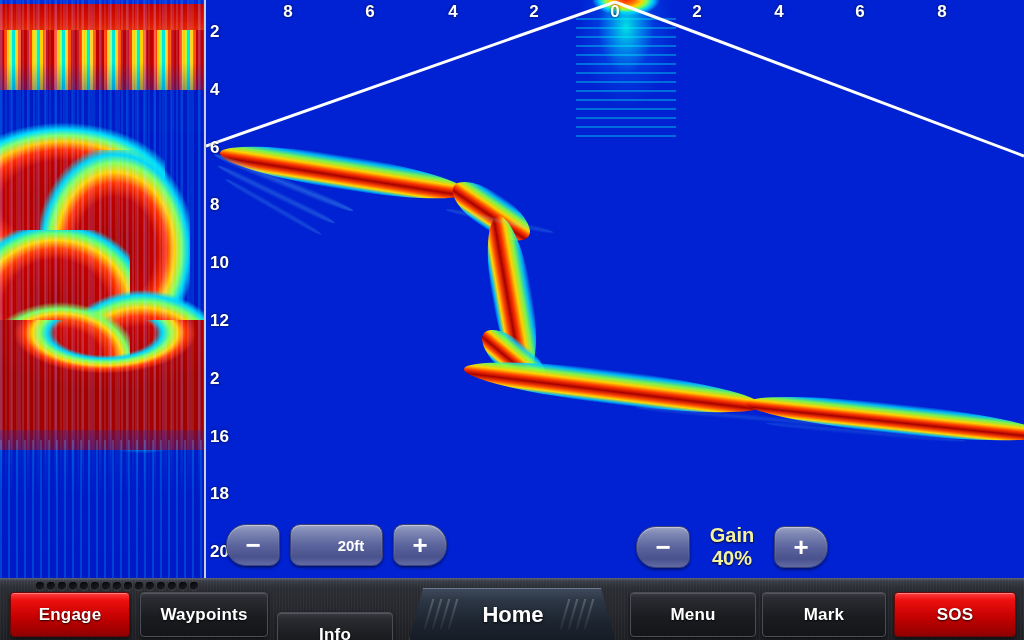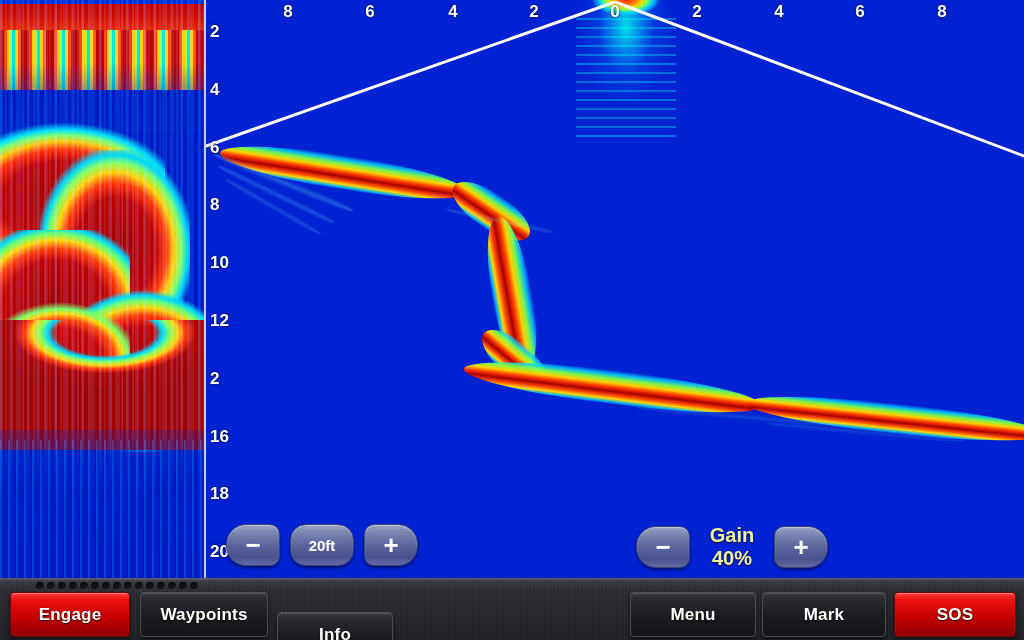--- a/index.html
+++ b/index.html
@@ -149,27 +149,28 @@
     background:linear-gradient(180deg,#9aa2c4 0%,#7d86b2 18%,#5a639c 52%,#49528c 80%,#626ba4 100%);
     border:1px solid #3a4278;
     box-shadow:inset 0 1px 1px rgba(255,255,255,.45),0 2px 3px rgba(0,0,0,.45);
     display:flex;align-items:center;justify-content:center;
     color:#fff;font-size:26px;font-weight:bold;line-height:1;
     font-family:"Liberation Sans",sans-serif;
   }
   .pill.left{border-radius:20px 10px 10px 20px;}
   .pill.right{border-radius:10px 20px 20px 10px;}
   .pill-label{
-    width:62px;height:40px;border-radius:16px;
+    width:62px;height:40px;border-radius:10px;
     background:linear-gradient(180deg,#9aa2c4 0%,#7d86b2 18%,#5a639c 52%,#49528c 80%,#626ba4 100%);
     border:1px solid #3a4278;
     box-shadow:inset 0 1px 1px rgba(255,255,255,.45),0 2px 3px rgba(0,0,0,.45);
     display:flex;align-items:center;justify-content:center;
     color:#fff;font-size:15px;font-weight:bold;
     font-family:"Liberation Sans",sans-serif;
+    padding-left:29px;
   }
   .gain-text{
     width:72px;text-align:center;color:#f2f2a0;
     font-size:20px;font-weight:bold;line-height:1.15;
     text-shadow:0 1px 2px rgba(0,0,0,.8);
     font-family:"Liberation Sans",sans-serif;
   }
   #range-ctl{left:226px;top:524px;gap:10px;}
   #gain-ctl{left:636px;top:524px;gap:6px;}
 
@@ -351,18 +352,33 @@
     <div class="spk-hole"></div>
     <div class="spk-hole"></div>
     <div class="spk-hole"></div>
     <div class="spk-hole"></div>
   </div>
 
   <div class="hbtn" id="btn-waypoints">Waypoints</div>
   <div class="hbtn red" id="btn-engage">Engage</div>
   <div class="hbtn" id="btn-info">Info</div>
 
+  <div id="btn-home">
+    <span class="grip l">
+      <span style="left:0;"></span>
+        <span style="left:8px;"></span>
+        <span style="left:16px;"></span>
+        <span style="left:24px;"></span>
+    </span>
+    <span>Home</span>
+    <span class="grip r">
+      <span style="left:0;"></span>
+        <span style="left:8px;"></span>
+        <span style="left:16px;"></span>
+        <span style="left:24px;"></span>
+    </span>
+  </div>
 
   <div class="hbtn" id="btn-menu">Menu</div>
   <div class="hbtn" id="btn-mark">Mark</div>
   <div class="hbtn red" id="btn-sos">SOS</div>
 
 </div>
 
 </body></html>

